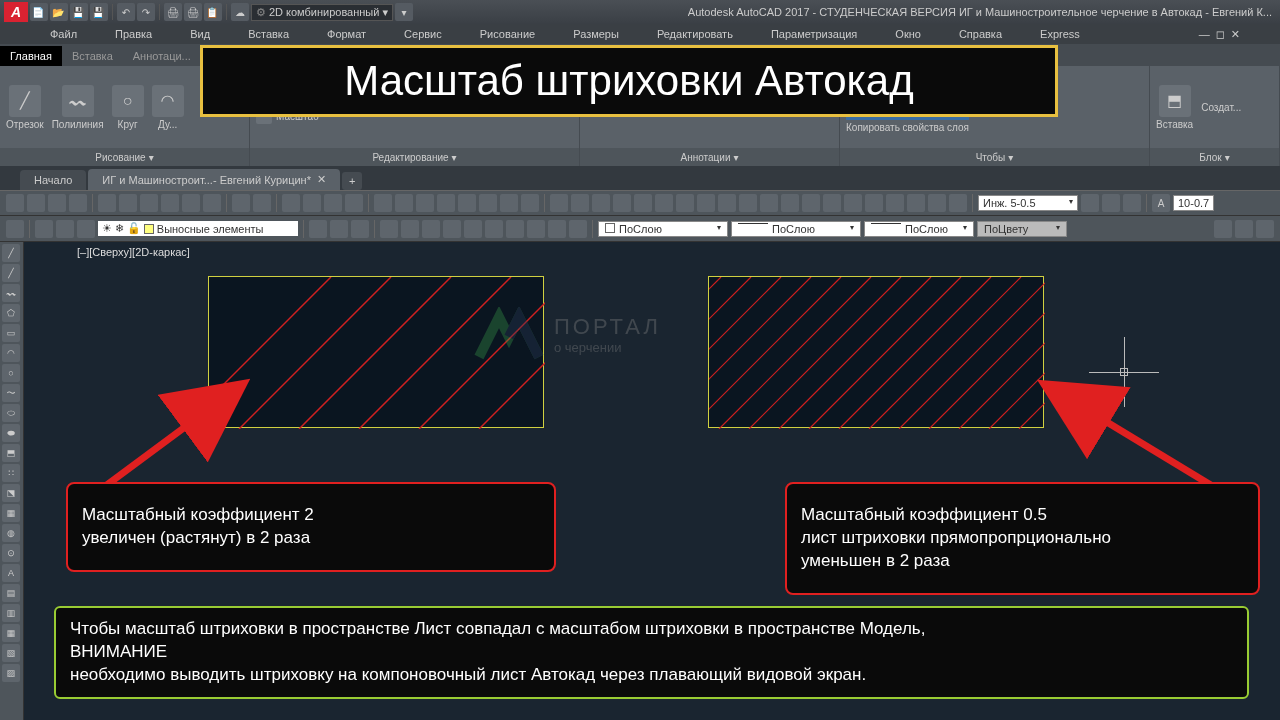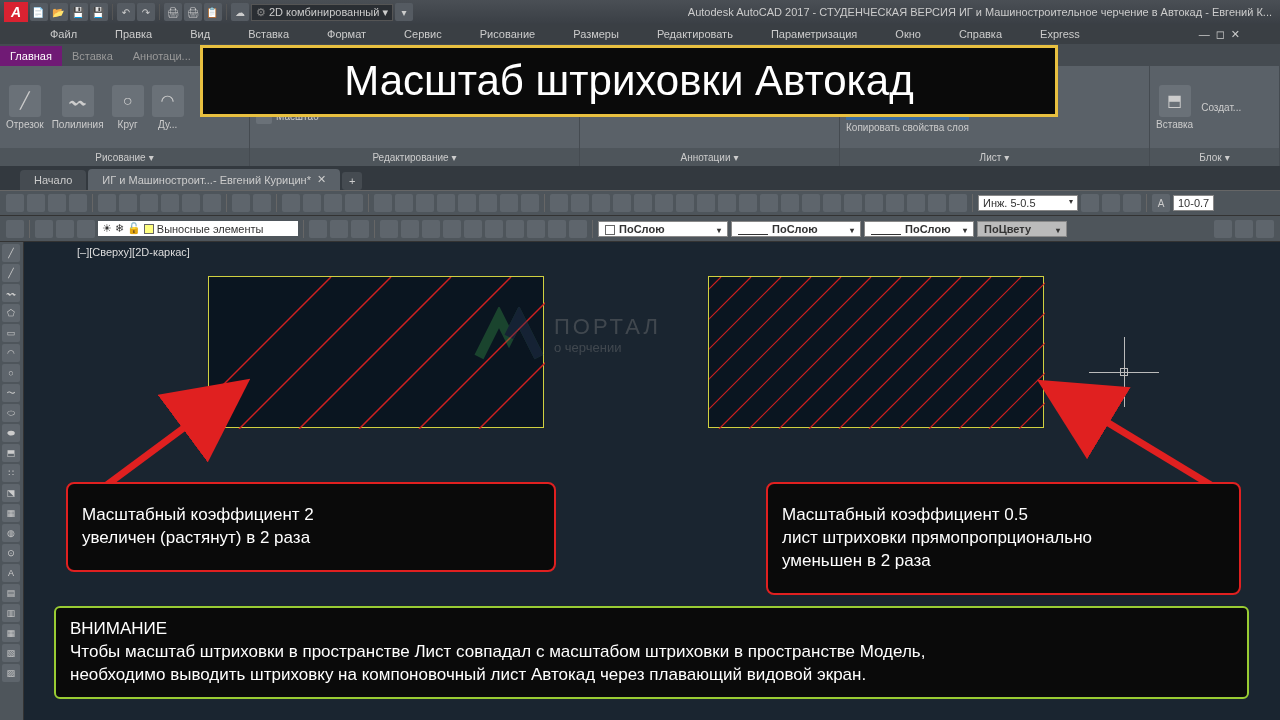--- a/index.html
+++ b/index.html
@@ -12,21 +12,21 @@
 .qat-dropdown { background: #2a2e33; border: 1px solid #555; padding: 1px 4px; display: flex; align-items: center; gap: 3px; font-size: 11px; }
 .qat-gear { color: #888; }
 .qat-title { margin-left: auto; font-size: 11px; color: #ccc; white-space: nowrap; overflow: hidden; padding-right: 4px; }
 
 .menubar { height: 20px; background: #3a3f44; display: flex; align-items: center; padding: 0 40px 0 50px; gap: 38px; font-size: 11px; }
 .menubar span { color: #ccc; cursor: pointer; }
 .menubar .win-icons { margin-left: auto; display: flex; gap: 6px; }
 
 .ribbon-tabs { height: 22px; background: #454b51; display: flex; align-items: flex-end; font-size: 11px; }
 .ribbon-tab { padding: 4px 10px; color: #999; cursor: pointer; }
-.ribbon-tab.active { background: #701a75; color: #fff; }
+.ribbon-tab.active { background: #000000; color: #fff; }
 
 .ribbon { height: 100px; background: #5a6168; display: flex; position: relative; }
 .ribbon-panel { border-right: 1px solid #454b51; display: flex; flex-direction: column; }
 .ribbon-panel-body { flex: 1; display: flex; align-items: center; padding: 4px 6px; gap: 8px; }
 .ribbon-panel-label { height: 18px; text-align: center; font-size: 10px; color: #ccc; background: #4e555b; display: flex; align-items: center; justify-content: center; gap: 3px; }
 .ribbon-btn-big { display: flex; flex-direction: column; align-items: center; font-size: 10px; gap: 2px; }
 .ribbon-btn-big .icon { width: 32px; height: 32px; background: #6a7178; border-radius: 3px; display: flex; align-items: center; justify-content: center; font-size: 16px; }
 .ribbon-small-grid { display: flex; flex-direction: column; gap: 2px; }
 .ribbon-small-row { display: flex; align-items: center; gap: 4px; font-size: 10px; }
 .ribbon-small-icon { width: 16px; height: 16px; background: #6a7178; border-radius: 2px; }
@@ -41,38 +41,38 @@
 
 .toolbar1 { height: 26px; background: #4e555b; display: flex; align-items: center; padding: 0 6px; gap: 3px; border-top: 1px solid #666; border-bottom: 1px solid #333; }
 .tb-icon { width: 18px; height: 18px; background: #5e656c; border-radius: 2px; display: flex; align-items: center; justify-content: center; font-size: 10px; }
 .tb-sep { width: 1px; height: 18px; background: #666; margin: 0 2px; }
 .tb-dropdown { background: #fff; border: 1px solid #888; padding: 1px 4px; font-size: 11px; color: #333; display: flex; align-items: flex-start; min-width: 80px; }
 .tb-dropdown .arrow { margin-left: auto; font-size: 8px; }
 
 .toolbar2 { height: 26px; background: #4e555b; display: flex; align-items: center; padding: 0 6px; gap: 3px; border-bottom: 1px solid #333; }
 .layer-combo { background: #fff; color: #333; padding: 1px 4px; font-size: 11px; display: flex; align-items: center; gap: 3px; width: 200px; }
 .layer-combo .sq { width: 10px; height: 10px; background: #ffff80; border: 1px solid #666; }
-.prop-combo { background: #fff; border: 1px solid #888; color: #333; padding: 1px 6px; font-size: 11px; display: flex; align-items: flex-end; width: 130px; font-weight: bold; }
+.prop-combo { background: #fff; border: 1px solid #888; color: #333; padding: 1px 6px; font-size: 11px; display: flex; align-items: flex-start; width: 130px; }
 .prop-combo .arrow { margin-left: auto; font-size: 8px; }
 .prop-combo.gray { background: #bbb; }
 
 .workspace { display: flex; height: 478px; }
 .left-toolbar { width: 24px; background: #4e555b; display: flex; flex-direction: column; padding: 2px; gap: 2px; border-right: 1px solid #333; }
 .lt-icon { width: 18px; height: 18px; background: #5e656c; border-radius: 2px; font-size: 9px; display: flex; align-items: center; justify-content: center; }
 
 .canvas { flex: 1; background: #1a2530; position: relative; }
 .view-label { position: absolute; top: 4px; left: 6px; font-size: 11px; color: #ddd; padding-left: 47px; }
 
 .hatch-box { position: absolute; border: 1px solid #d0d040; background: #0a1520; }
 .hatch-box.left { left: 184px; top: 34px; width: 336px; height: 152px; }
 .hatch-box.right { left: 684px; top: 34px; width: 336px; height: 152px; }
 
 .callout { position: absolute; background: #0a0a0a; border: 2px solid #e02020; border-radius: 8px; padding: 20px 14px; color: #fff; font-size: 17px; line-height: 1.35; }
 .callout.left { left: 42px; top: 240px; width: 490px; }
-.callout.right { left: 742px; top: 240px; width: 475px; }
+.callout.right { left: 761px; top: 240px; width: 475px; }
 
 .notice { position: absolute; left: 30px; top: 364px; width: 1195px; background: #0a0a0a; border: 2px solid #9c3; border-radius: 6px; padding: 10px 14px; color: #fff; font-size: 17px; line-height: 1.35; }
 
 .watermark { position: absolute; left: 450px; top: 65px; display: flex; align-items: center; gap: 10px; opacity: 0.35; }
 .wm-logo { width: 70px; height: 55px; position: relative; }
 .wm-text1 { color: #888; font-size: 22px; letter-spacing: 3px; }
 .wm-text2 { color: #888; font-size: 13px; }
 
 .crosshair { position: absolute; left: 1100px; top: 130px; }
 .crosshair::before { content: ''; position: absolute; width: 70px; height: 1px; background: #bbb; left: -35px; top: 0; }
@@ -208,21 +208,21 @@
             <span>сделать текущим</span>
           </div>
         <div class="ribbon-small-row" style="background:#3a6ea5;padding:1px 4px">
             <span>Слоя</span>
           </div>
         <div class="ribbon-small-row">
             <span>Копировать свойства слоя</span>
           </div>
       </div>
     </div>
-    <div class="ribbon-panel-label"><span>Лист</span> ▾</div>
+    <div class="ribbon-panel-label"><span>Чтобы</span> ▾</div>
   </div>
   <div class="ribbon-panel" style="flex:1">
     <div class="ribbon-panel-body">
       <div class="ribbon-btn-big">
           <div class="icon">⬒</div>
           <span>Вставка</span>
         </div>
       <div class="ribbon-small-grid">
           <div class="ribbon-small-row">
             <span>Создат...</span>
@@ -469,18 +469,18 @@
       <div>Масштабный коэффициент 2</div>
       <div>увеличен (растянут) в 2 раза</div>
     </div>
     <div class="callout right">
       <div>Масштабный коэффициент 0.5</div>
       <div>лист штриховки прямопропрционально</div>
       <div>уменьшен в 2 раза</div>
     </div>
 
     <div class="notice">
+      <div>Чтобы масштаб штриховки в пространстве Лист совпадал с масштабом штриховки в пространстве Модель,</div>
       <div>ВНИМАНИЕ</div>
-      <div>Чтобы масштаб штриховки в пространстве Лист совпадал с масштабом штриховки в пространстве Модель,</div>
       <div>необходимо выводить штриховку на компоновочный лист Автокад через плавающий видовой экран.</div>
     </div>
   </div>
 </div>
 
 </body></html>

